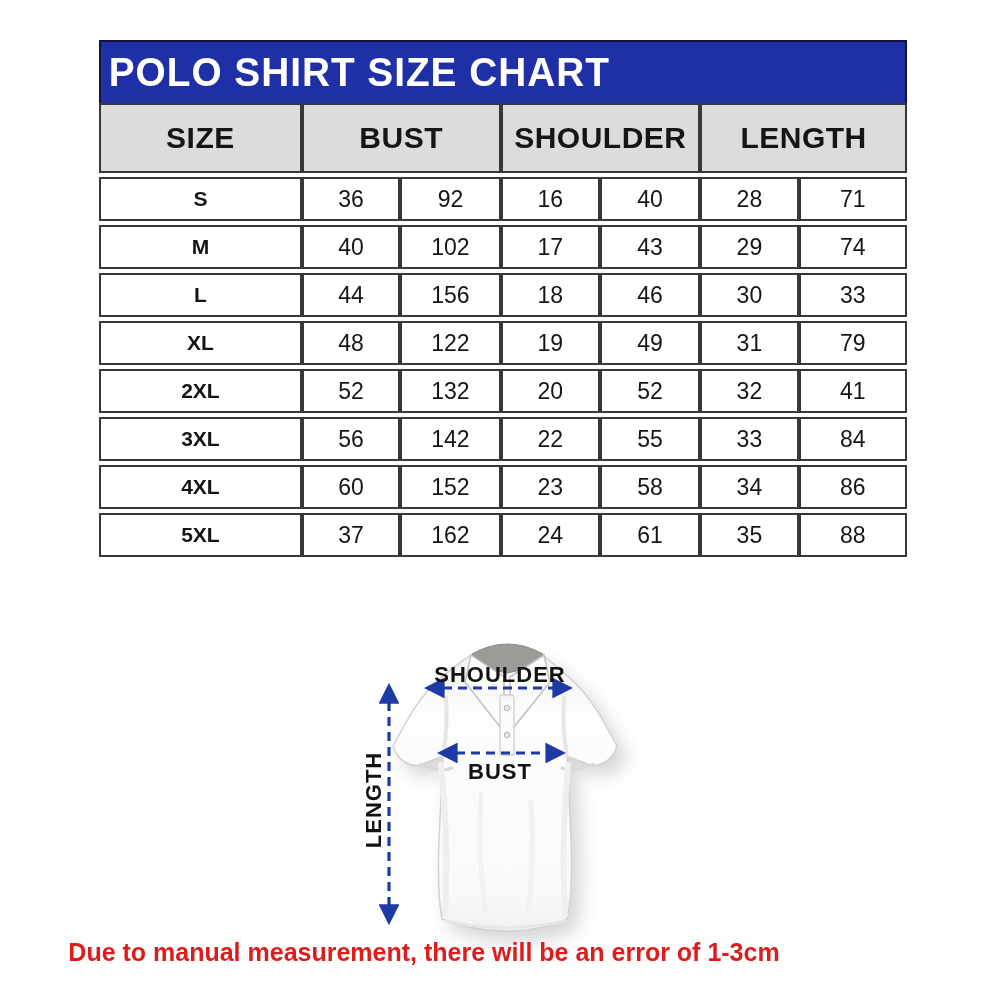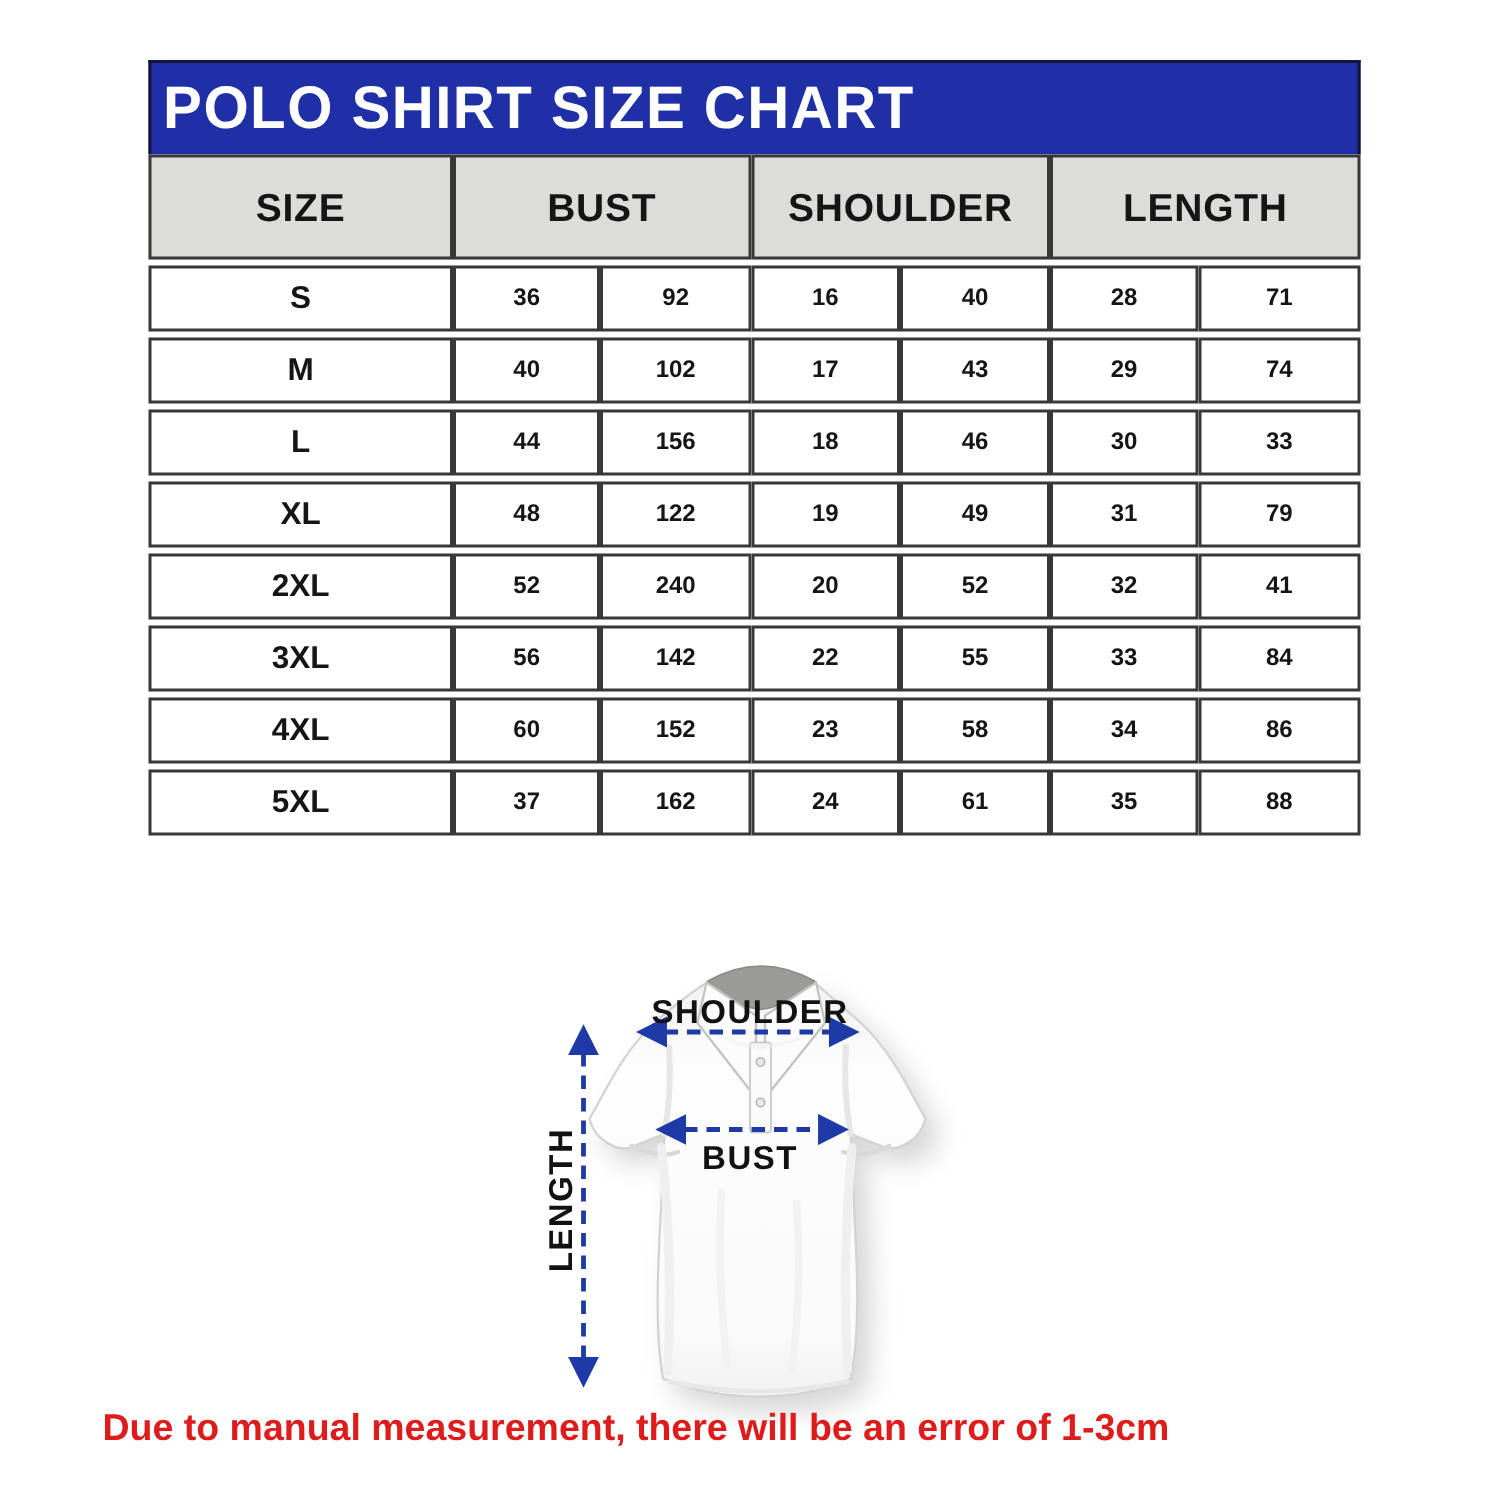--- a/index.html
+++ b/index.html
@@ -16,24 +16,24 @@
     color:#ffffff; font-weight:bold; font-size:40px; letter-spacing:1px; transform:scaleX(0.97);
   }
   table.size-table {
     width:100%; border-collapse:separate; border-spacing:0 4px; margin-top:-4px;
     table-layout:fixed;
   }
   .size-table th, .size-table td {
     border:2px solid #383838; text-align:center; vertical-align:middle;
     padding:0; background:#ffffff; color:#151515;
   }
-  tr.group-row th { background:#dcdcdb; height:66px; font-size:26px; font-weight:bold; letter-spacing:0.5px; }
+  tr.group-row th { background:#dcdcdb; height:66px; font-size:30px; font-weight:bold; letter-spacing:0.5px; }
   tr.unit-row th { height:40px; font-size:20px; font-weight:bold; }
   tbody th.c-size { height:40px; font-size:21px; font-weight:bold; }
-  tbody td { height:40px; font-size:16px; font-weight:bold; }
+  tbody td { height:40px; font-size:23px; font-weight:normal; }
 
   .diagram { position:absolute; left:0; top:640px; width:1000px; height:310px; }
   .diagram svg { position:absolute; left:0; top:0; }
   .lbl { position:absolute; font-weight:bold; color:#121212; white-space:nowrap; }
   .lbl.shoulder { left:500px; top:22px; transform:translateX(-50%); font-size:22px; letter-spacing:1px; }
   .lbl.bust { left:500px; top:119px; transform:translateX(-50%); font-size:22px; letter-spacing:1px; }
   .lbl.length { left:374px; top:160px; transform:translate(-50%,-50%) rotate(-90deg); font-size:22px; letter-spacing:1px; }
 
   .footnote {
     position:absolute; left:0; top:938px; width:848px; text-align:center;
@@ -100,21 +100,21 @@
             <td>48</td>
             <td>122</td>
             <td>19</td>
             <td>49</td>
             <td>31</td>
             <td>79</td>
           </tr>
           <tr>
             <th class="c-size">2XL</th>
             <td>52</td>
-            <td>240</td>
+            <td>132</td>
             <td>20</td>
             <td>52</td>
             <td>32</td>
             <td>41</td>
           </tr>
           <tr>
             <th class="c-size">3XL</th>
             <td>56</td>
             <td>142</td>
             <td>22</td>

